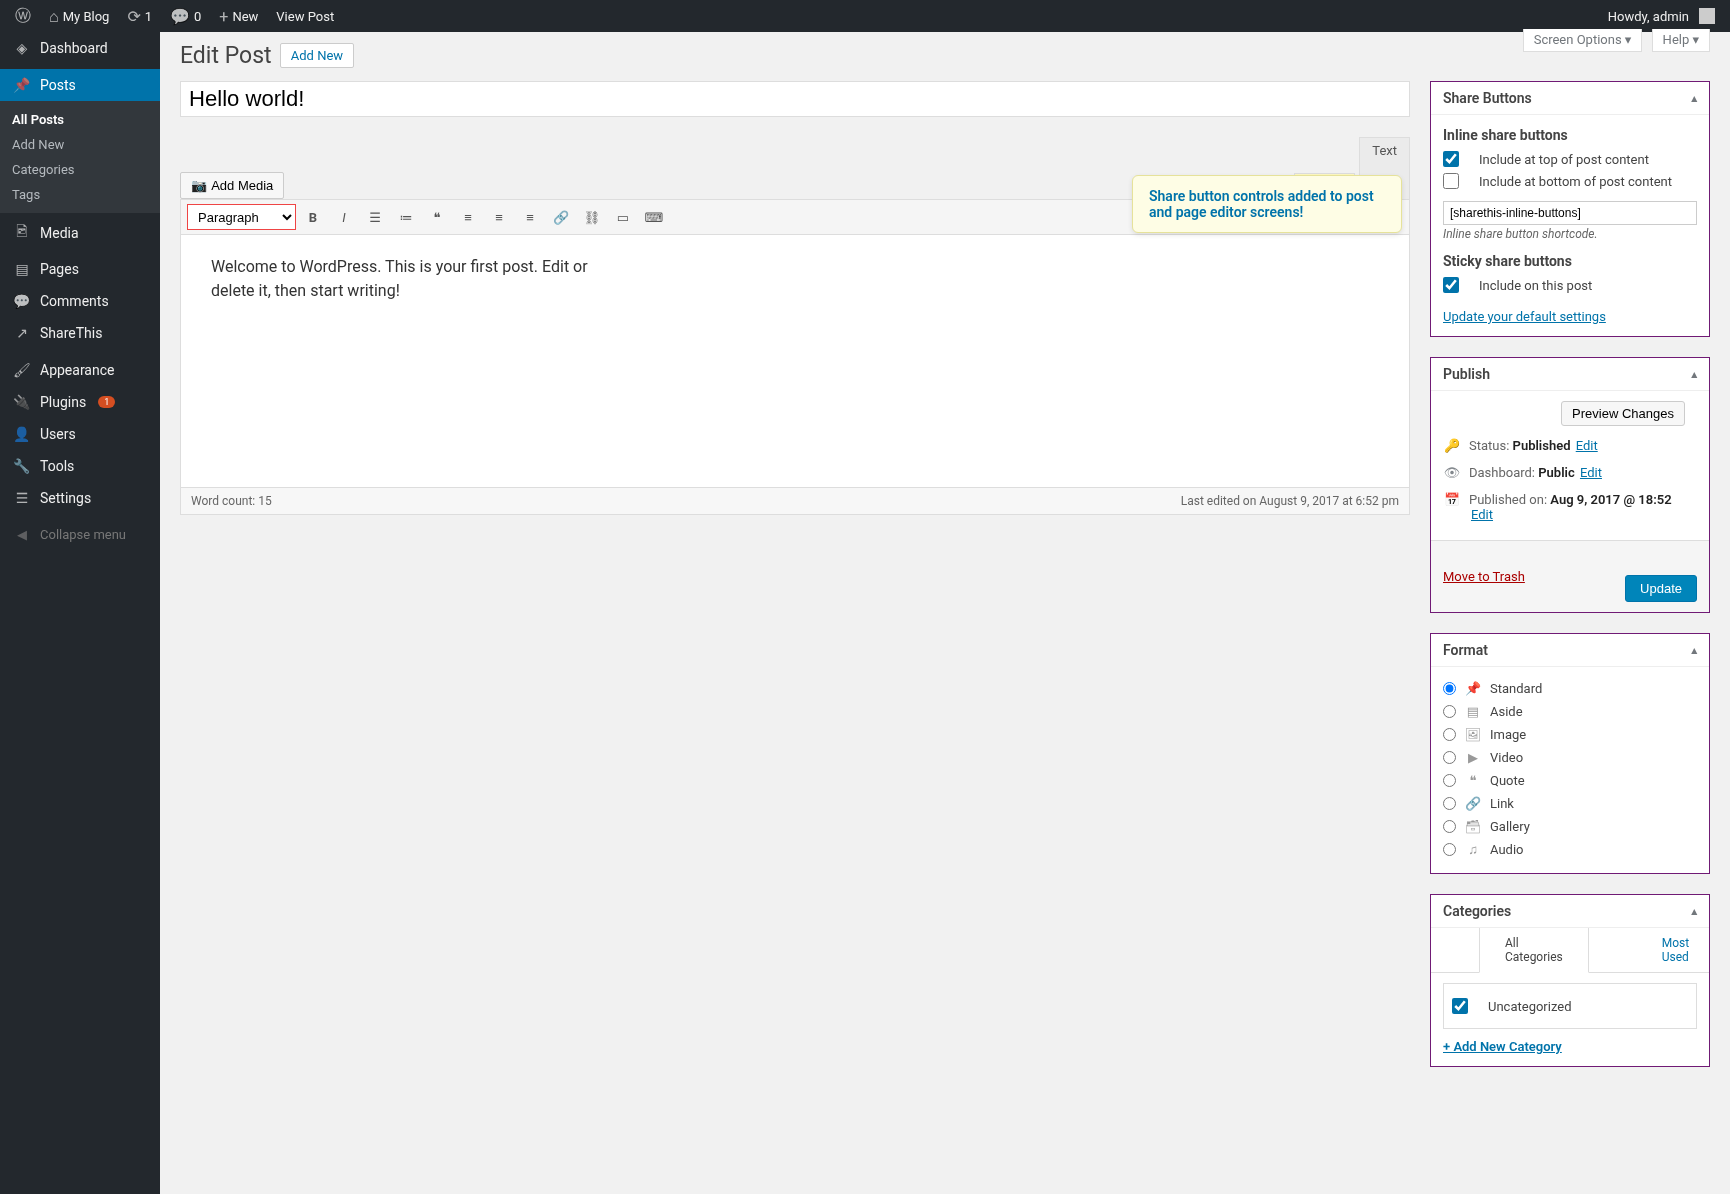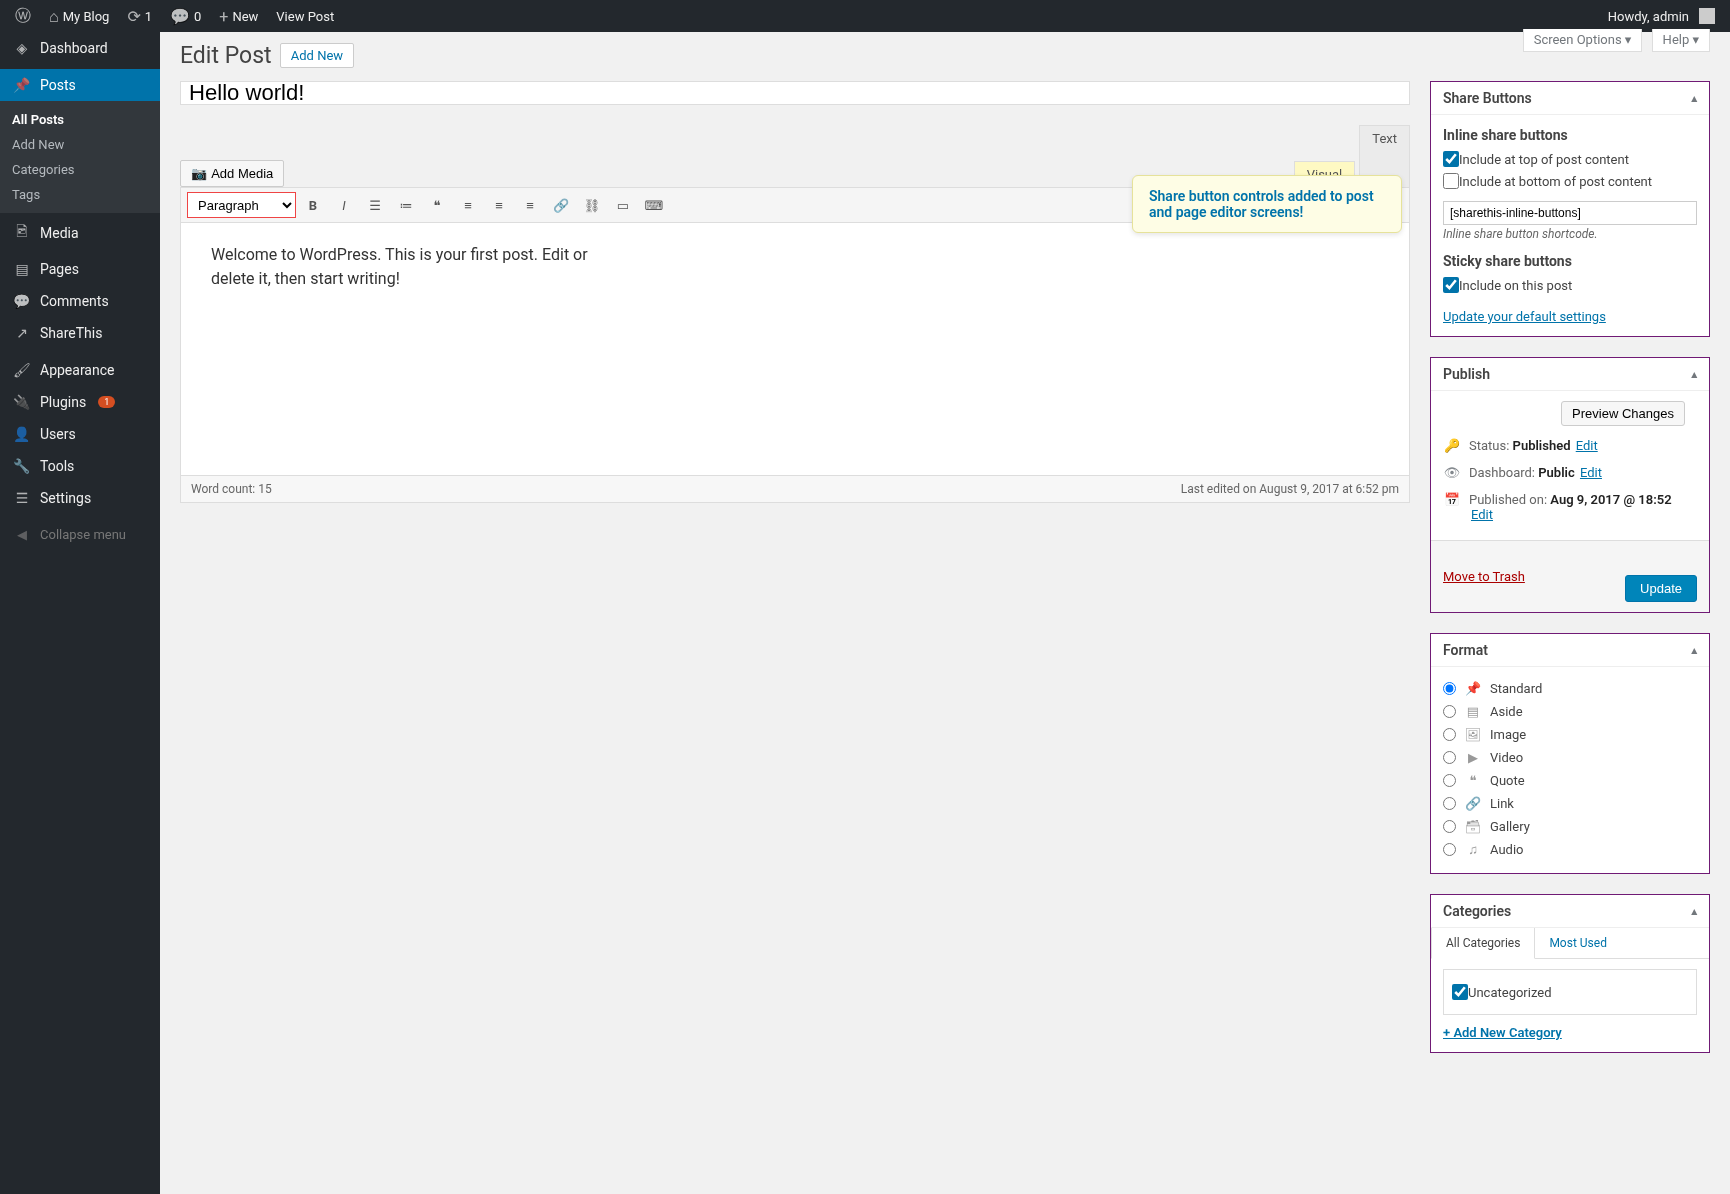--- a/index.html
+++ b/index.html
@@ -30,21 +30,21 @@
 .page-title-action { display: inline-block; border: 1px solid #ccc; padding: 4px 10px; font-size: 13px; color: #0073aa; background: #fff; border-radius: 2px; cursor: pointer; vertical-align: 3px; }
 .top-actions { position: absolute; top: 0; right: 20px; }
 .screen-meta-btn { border: 1px solid #ddd; border-top: none; background: #fff; padding: 3px 10px 4px; font-size: 13px; color: #72777c; cursor: pointer; margin-left: 6px; }
 
 
 #post-body { display: flex; gap: 20px; margin-top: 12px; }
 #post-body-content { flex: 1; min-width: 0; }
 #postbox-container { width: 280px; flex-shrink: 0; }
 
 
-#titlediv input { width: 100%; font-size: 1.7em; padding: 3px 8px; border: 1px solid #ddd; background: #fff; height: 24px; }
+#titlediv input { width: 100%; font-size: 1.7em; padding: 3px 8px; border: 1px solid #ddd; background: #fff; height: 36px; }
 
 
 #wp-content-media-buttons { margin: 20px 0 0; display: flex; justify-content: space-between; align-items: flex-end; }
 .insert-media { border: 1px solid #ccc; background: #f7f7f7; padding: 5px 10px; font-size: 13px; cursor: pointer; display: inline-flex; gap: 4px; align-items: center; border-radius: 2px; }
 .editor-tabs { display: flex; }
 .editor-tab { border: 1px solid #ddd; border-bottom: none; padding: 5px 12px; background: #ebebeb; color: #555; font-size: 13px; cursor: pointer; margin-left: 4px; }
 .editor-tab.active { background: #fef9c3; margin-top: 36px; }
 
 
 #mce-toolbar { border: 1px solid #ddd; background: #f5f5f5; padding: 4px 6px; display: flex; gap: 3px; align-items: center; flex-wrap: wrap; }
@@ -57,21 +57,21 @@
 
 #post-status-info { border: 1px solid #ddd; border-top: none; background: #f7f7f7; display: flex; justify-content: space-between; padding: 6px 10px; font-size: 12px; color: #666; }
 
 
 .postbox { border: 1px solid #701a75; background: #fff; margin-bottom: 20px; }
 .postbox > h2 { font-size: 14px; padding: 8px 12px; border-bottom: 1px solid #eee; display: flex; justify-content: space-between; align-items: center; cursor: pointer; font-weight: 600; }
 .postbox > h2 .toggle-indicator { font-size: 11px; color: #72777c; }
 .postbox .inside { padding: 10px 12px 12px; font-size: 13px; }
 .postbox .inside h3 { font-size: 14px; margin: 2px 0 8px; }
 .postbox .inside h3.subheading { font-size: 14px; margin-top: 12px; }
-.postbox .check-row { display: flex; align-items: center; gap: 0; margin: 6px 0; }
+.postbox .check-row { display: flex; align-items: center; gap: 20px; margin: 6px 0; }
 .shortcode-input { width: 100%; border: 1px solid #ccc; padding: 4px 6px; font-size: 12px; margin-top: 6px; }
 .desc { color: #666; font-style: italic; font-size: 12px; margin-top: 2px; }
 .link-primary { color: #0073aa; text-decoration: underline; font-size: 13px; display: inline-block; margin-top: 10px; cursor: pointer; }
 
 
 .misc-pub-section { padding: 6px 0; display: flex; gap: 8px; align-items: flex-start; font-size: 13px; color: #666; }
 .misc-pub-section .value { color: #222; font-weight: 600; }
 .misc-pub-section .edit-link { color: #0073aa; text-decoration: underline; cursor: pointer; margin-left: 2px; }
 .misc-icon { width: 18px; color: #82878c; text-align: center; }
 #major-publishing-actions { display: flex; justify-content: space-between; align-items: center; padding: 10px 12px; border-top: 1px solid #ddd; background: #f5f5f5; }
@@ -80,21 +80,21 @@
 .button { border: 1px solid #ccc; background: #f7f7f7; padding: 4px 10px; font-size: 13px; border-radius: 3px; cursor: pointer; }
 #minor-publishing-actions { text-align: right; padding: 10px 24px 6px; margin-left: 20px; }
 
 
 .format-row { display: flex; align-items: center; gap: 8px; padding: 4px 0; cursor: pointer; }
 .format-row input[type=radio] { margin: 0; }
 .format-icon { width: 18px; color: #999; text-align: center; }
 
 
 .category-tabs { display: flex; border-bottom: 1px solid #ddd; margin: -10px -12px 10px; }
-.category-tab { padding: 8px 14px; font-size: 12px; cursor: pointer; }
+.category-tab { padding: 8px 25px; font-size: 12px; cursor: pointer; margin-left: 48px; }
 .category-tab.active { border: 1px solid #ddd; border-top: none; border-bottom-color: #fff; background: #fff; margin-bottom: -1px; }
 .category-tab:not(.active) { color: #0073aa; }
 .categorychecklist-wrap { border: 1px solid #ddd; padding: 8px; max-height: 120px; overflow: auto; }
 
 
 .callout { position: absolute; background: #fefde5; border: 1px solid #e6e29a; border-radius: 6px; padding: 12px 16px; color: #0073aa; font-weight: 600; font-size: 14px; width: 270px; box-shadow: 0 2px 5px rgba(0,0,0,0.1); }
 .callout::after { content: ""; position: absolute; right: -10px; top: 50%; transform: translateY(-50%); border: 10px solid transparent; border-left-color: #fefde5; }
 
 input[type=checkbox] { width: 16px; height: 16px; accent-color: #0073aa; }
 </style>

